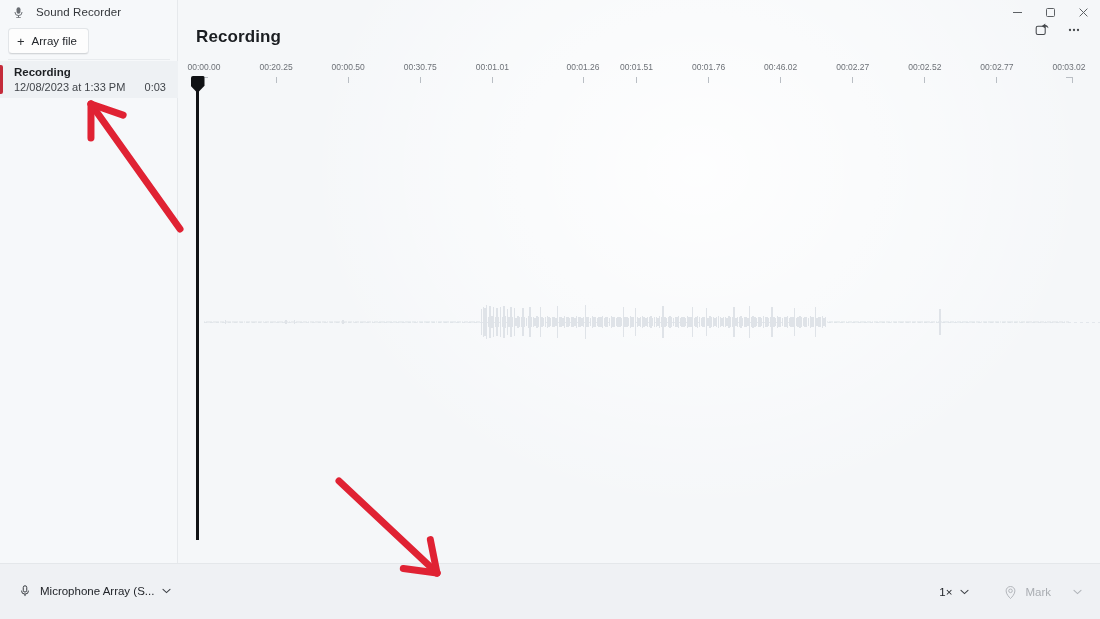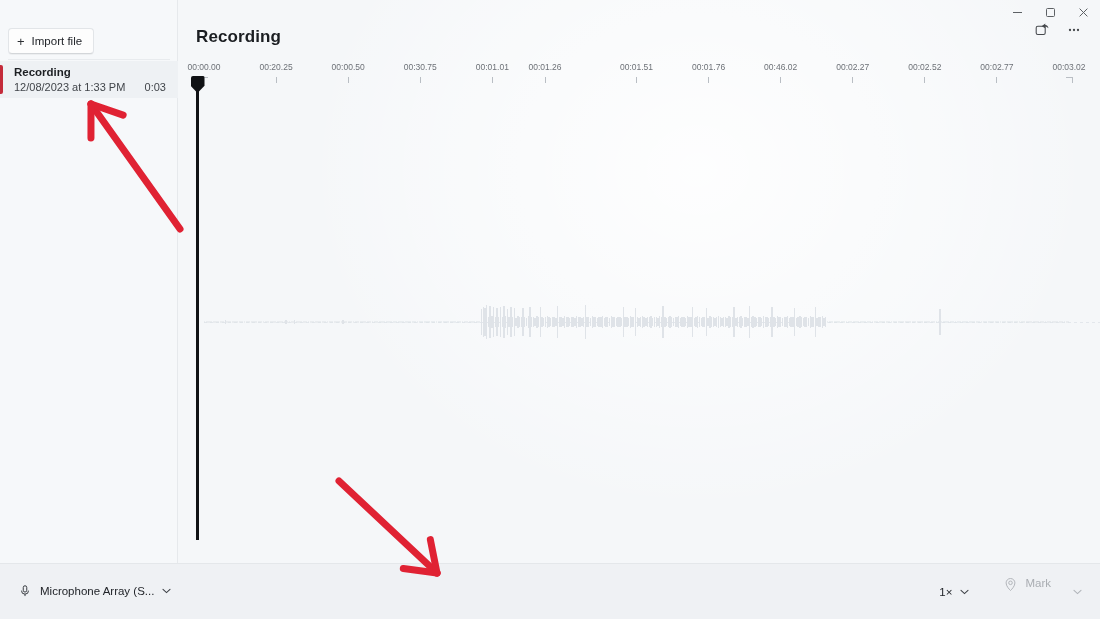--- a/index.html
+++ b/index.html
@@ -380,21 +380,21 @@
     gap: 8px;
     height: 30px;
     padding: 0 7px;
     border-radius: 4px;
     font-size: 11.5px;
     color: #22252a;
     cursor: default;
   }
   .mark-ctl {
     display: inline-flex;
-    align-items: flex-start;
+    align-items: center;
     gap: 7px;
     height: 30px;
     padding: 0 9px;
     border-radius: 4px;
     font-size: 11.5px;
     color: #a9adb2;
     cursor: default;
     margin-left: 14px;
   }
   .mark-chev {
@@ -417,21 +417,21 @@
 </head>
 <body>
 
 <div id="app">
 
   <div class="sidebar">
 
     <div class="import-row">
       <div class="import-btn">
         <span class="plus-icon">+</span>
-        <span>Import file</span>
+        <span>Array file</span>
       </div>
     </div>
 
     <div class="sidebar-divider"></div>
 
     <div class="rec-list">
       <div class="rec-item">
         <span class="accent"></span>
         <div class="rec-name">Recording</div>
         <div class="rec-meta">
@@ -478,21 +478,21 @@
           <div class="tick-mark"></div>
         </div>
         <div class="tick" style="left: 242.25px;">
           <div class="tick-label">00:30.75</div>
           <div class="tick-mark"></div>
         </div>
         <div class="tick" style="left: 314.333px;">
           <div class="tick-label">00:01.01</div>
           <div class="tick-mark"></div>
         </div>
-        <div class="tick" style="left: 367px;">
+        <div class="tick" style="left: 405px;">
           <div class="tick-label">00:01.26</div>
           <div class="tick-mark"></div>
         </div>
         <div class="tick" style="left: 458.5px;">
           <div class="tick-label">00:01.51</div>
           <div class="tick-mark"></div>
         </div>
         <div class="tick" style="left: 530.583px;">
           <div class="tick-label">00:01.76</div>
           <div class="tick-mark"></div>
@@ -1027,20 +1027,31 @@
         </div>
       <div class="playhead">
         <div class="playhead-knob"></div>
       </div>
     </div>
 
     <div class="content-divider"></div>
   </div>
 
   <div class="titlebar">
+    <div class="titlebar-left">
+      <span class="app-icon">
+        <svg width="13" height="13" viewBox="0 0 16 16">
+          <rect x="5.6" y="1.6" width="4.8" height="8" rx="2.4" fill="#6a6e73"></rect>
+          <path d="M3.6 7.4 a4.4 4.4 0 0 0 8.8 0" stroke="#6a6e73" stroke-width="1.2" fill="none"></path>
+          <rect x="7.4" y="11.4" width="1.2" height="2.6" fill="#6a6e73"></rect>
+          <rect x="4.9" y="13.7" width="6.2" height="1.2" rx="0.6" fill="#6a6e73"></rect>
+        </svg>
+      </span>
+      <span class="app-title">Sound Recorder</span>
+    </div>
     <div class="win-controls">
       <div class="win-btn">
         <svg width="11" height="11" viewBox="0 0 11 11">
           <line x1="1" y1="5.5" x2="10" y2="5.5" stroke="currentColor" stroke-width="1"></line>
         </svg>
       </div>
       <div class="win-btn">
         <svg width="11" height="11" viewBox="0 0 11 11">
           <rect x="1.5" y="1.5" width="8" height="8" rx="1" stroke="currentColor" stroke-width="1" fill="none"></rect>
         </svg>

